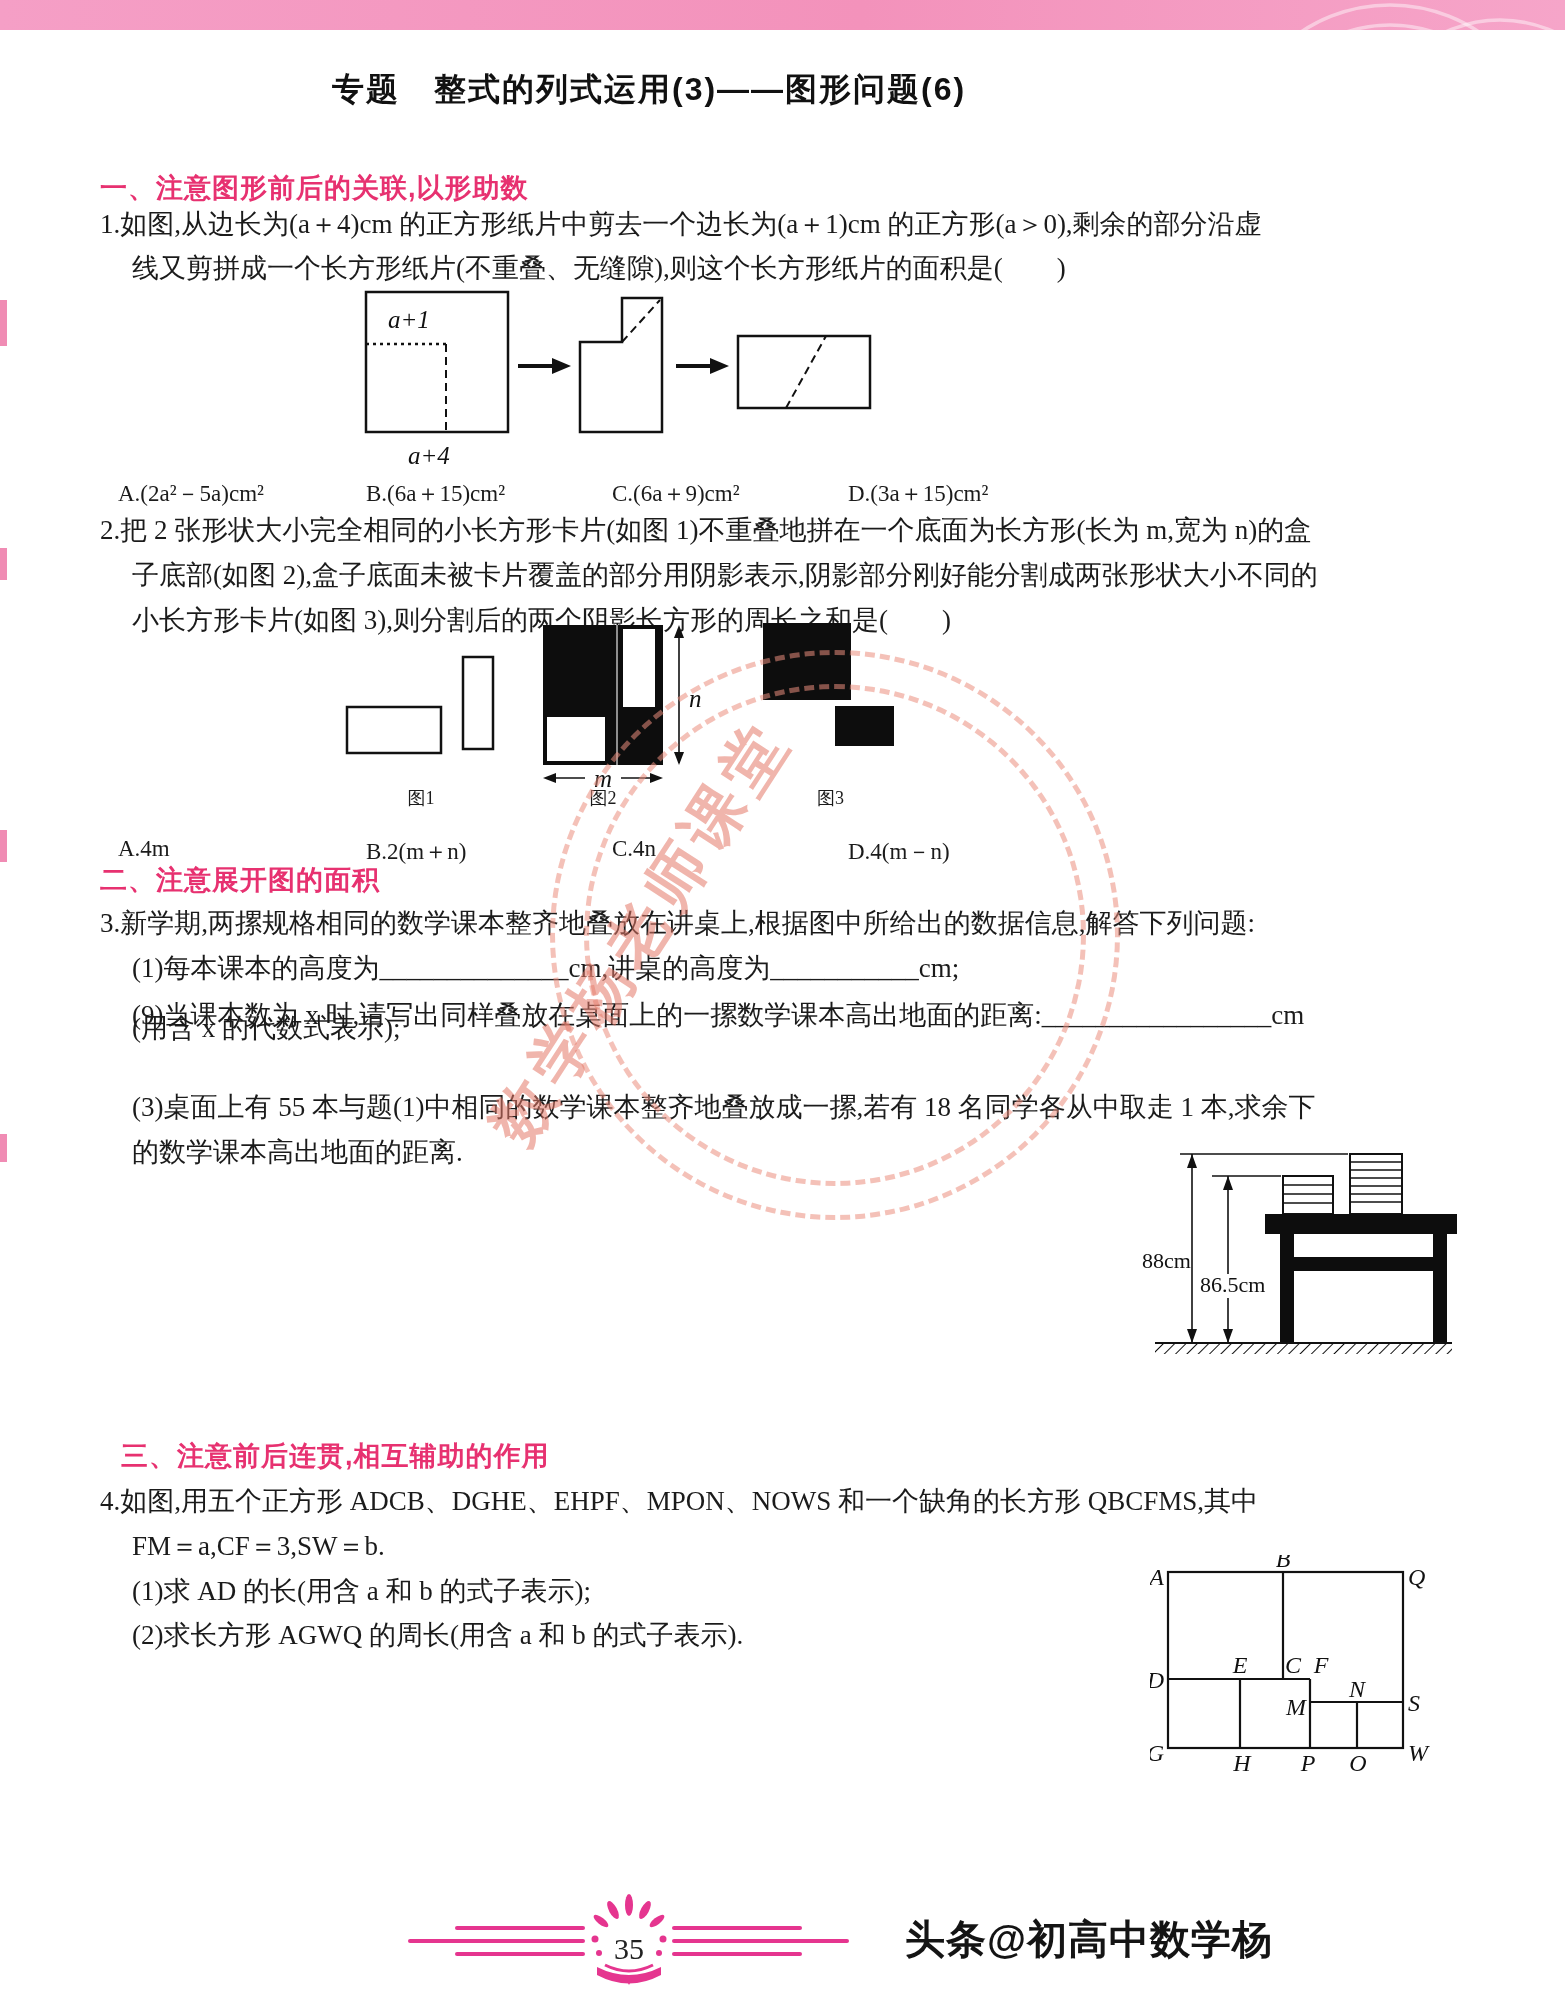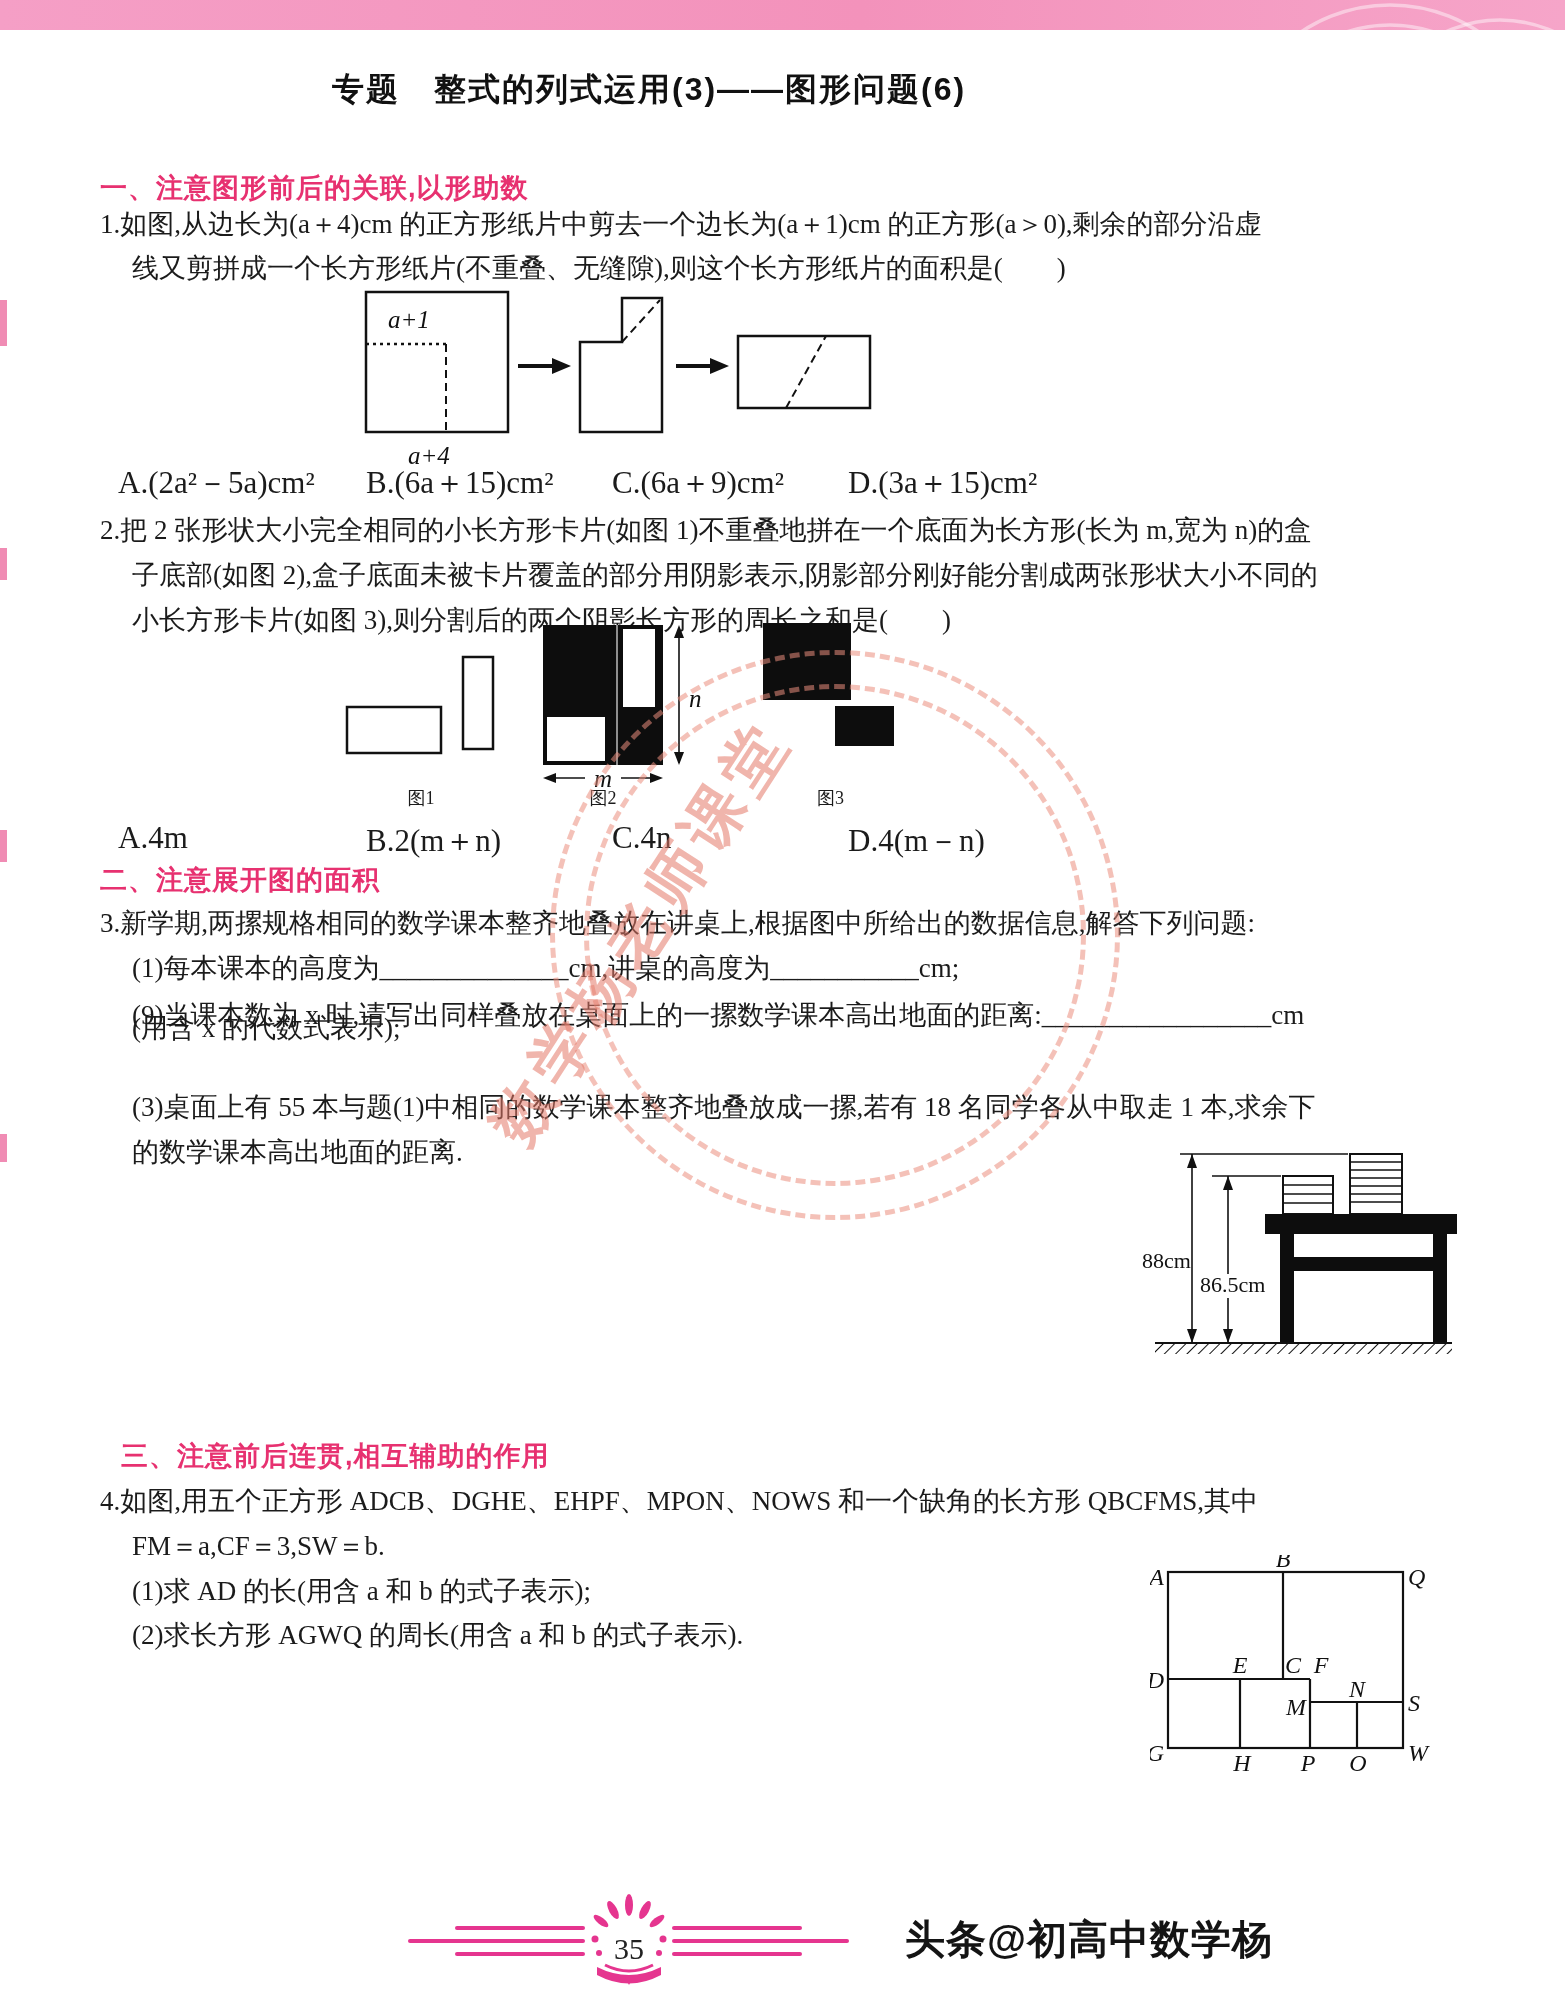--- a/index.html
+++ b/index.html
@@ -12,21 +12,21 @@
   
   .title{position:absolute;left:332px;top:68px;font-family:"Liberation Sans","DejaVu Sans",sans-serif;
          font-weight:bold;font-size:32px;letter-spacing:2px;color:#111;white-space:nowrap;}
   
   .sec-head{position:absolute;left:100px;font-family:"Liberation Sans","DejaVu Sans",sans-serif;
             font-weight:bold;font-size:27px;color:#e73170;letter-spacing:1px;white-space:nowrap;}
   
   .line{position:absolute;font-size:27px;line-height:36px;white-space:nowrap;}
   .ind0{left:100px;} .ind1{left:132px;}
   
-  .opt{position:absolute;font-size:31px;white-space:nowrap;}
+  .opt{position:absolute;font-size:23px;white-space:nowrap;margin-top:16px;}
   
   svg .sh{fill:#ffffff;stroke:#111;stroke-width:2.5;}
   svg .ln{stroke:#111;stroke-width:2.5;fill:none;}
   svg .thin{stroke:#111;stroke-width:1.6;fill:none;}
   svg .dash{stroke:#111;stroke-width:2;fill:none;stroke-dasharray:8 5;}
   svg .dot{stroke:#111;stroke-width:2.4;fill:none;stroke-dasharray:3 4;}
   svg .blk{fill:#0d0d0d;stroke:none;}
   svg .flabel{font-family:"Liberation Serif","DejaVu Serif",serif;font-style:italic;font-size:25px;fill:#111;}
   svg .plain{font-family:"Liberation Serif","DejaVu Serif",serif;font-style:normal;font-size:22px;fill:#111;}
   svg .vlabel{font-family:"Liberation Serif","DejaVu Serif",serif;font-style:italic;font-size:24px;fill:#111;}

